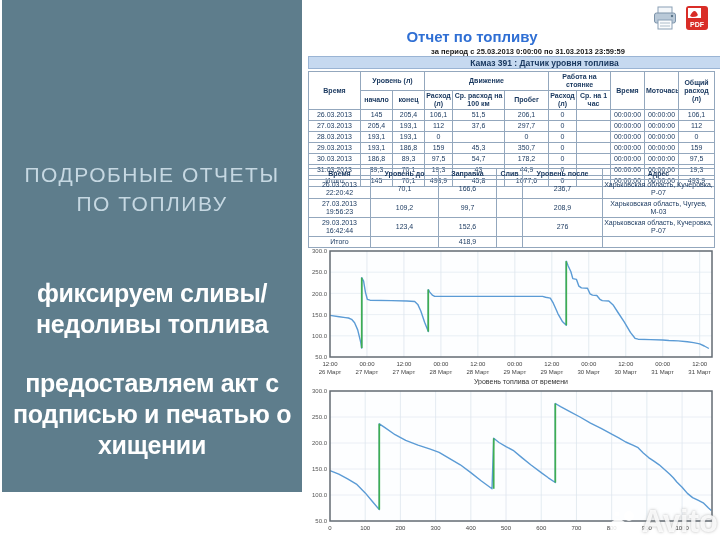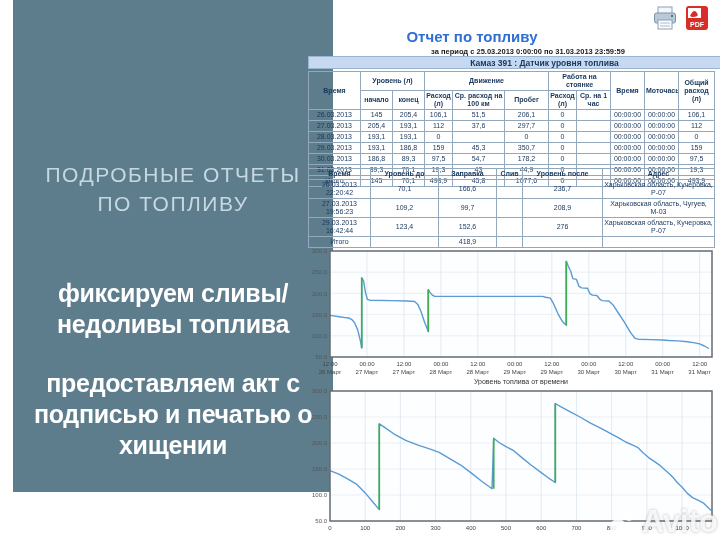--- a/index.html
+++ b/index.html
@@ -1,20 +1,20 @@
 <!DOCTYPE html>
 <html><head>
 <meta charset="utf-8">
 <style>
   html,body{margin:0;padding:0;}
   body{width:720px;height:540px;overflow:hidden;background:#fff;font-family:"Liberation Sans",sans-serif;position:relative;}
   .stage{position:absolute;left:0;top:0;width:720px;height:540px;}
 
   
-  .left-panel{position:absolute;left:13px;top:0;width:300px;height:492px;background:#5e7d8c;padding-left:20px;}
+  .left-panel{position:absolute;left:2px;top:0;width:300px;height:492px;background:#5e7d8c;}
   .lp-heading{position:absolute;left:8px;right:8px;top:160px;text-align:center;color:#c6d8e2;
     font-size:21px;line-height:29px;letter-spacing:1.5px;white-space:pre-line;}
   .lp-point{position:absolute;left:6px;right:6px;text-align:center;color:#ffffff;font-weight:bold;
     font-size:25px;line-height:31px;white-space:pre-line;letter-spacing:-0.3px;}
   .lp-p1{top:278px;}
   .lp-p2{top:368px;}
 
   
   .report-title{position:absolute;left:300px;width:344px;top:28px;text-align:center;
     color:#2f6fd4;font-weight:bold;font-size:15px;}

